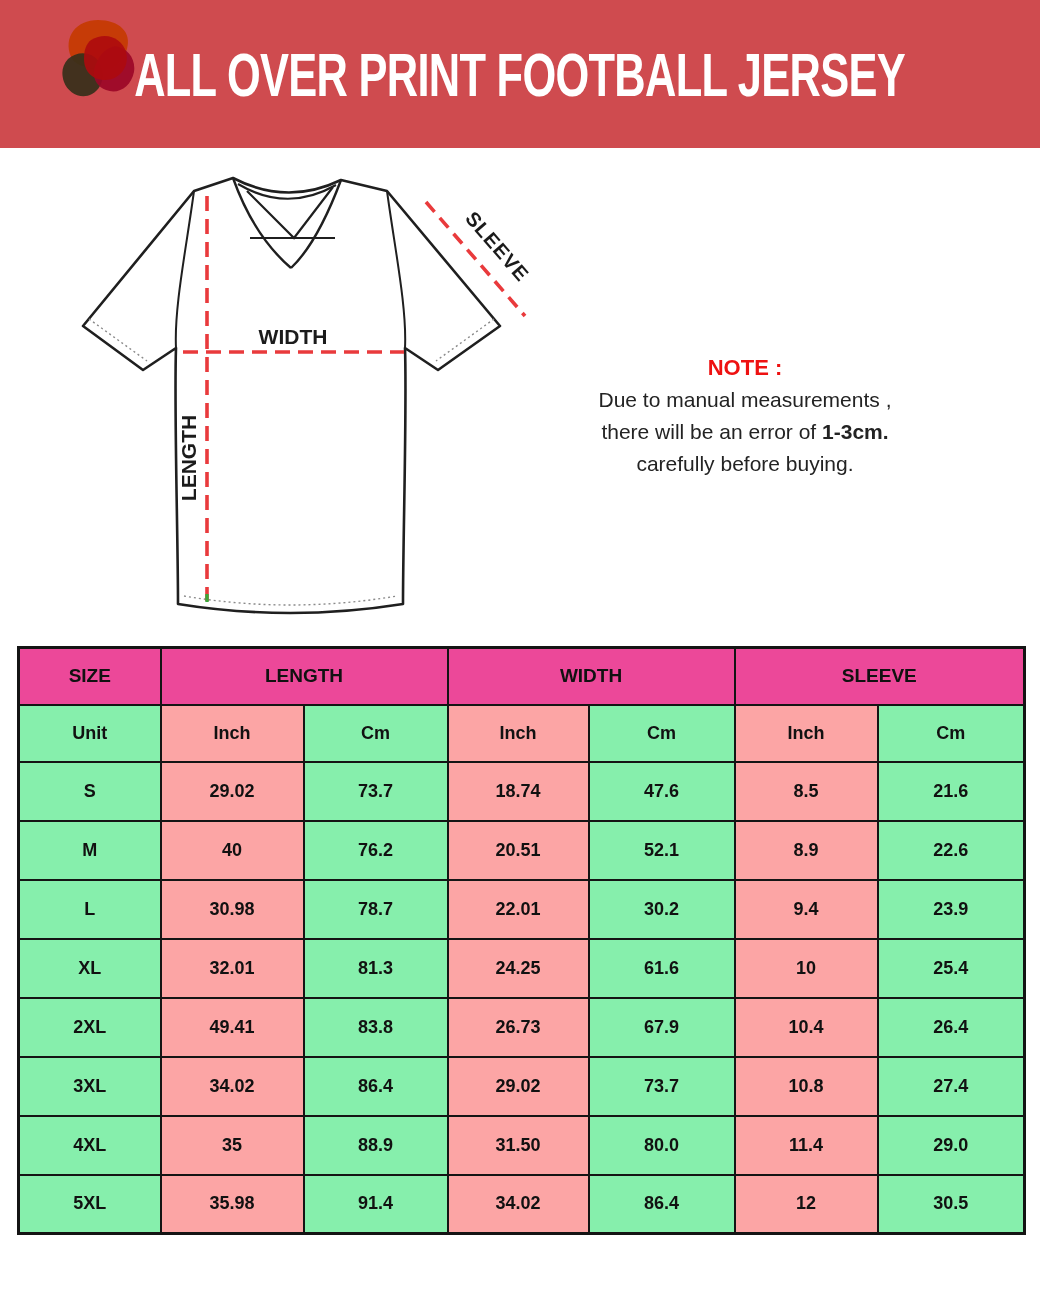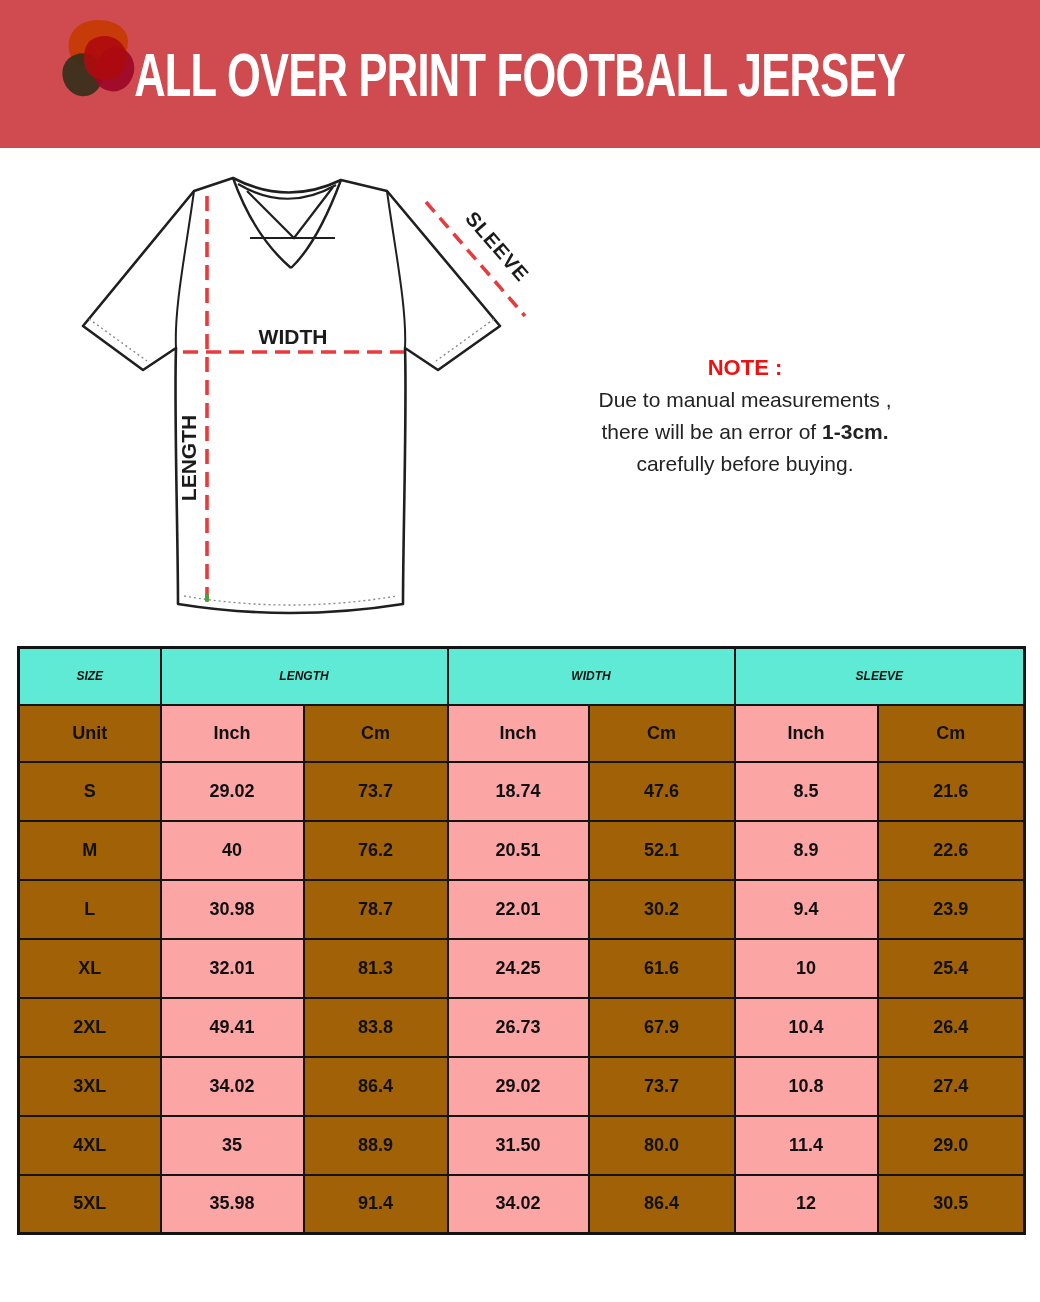--- a/index.html
+++ b/index.html
@@ -30,24 +30,24 @@
   
   .size-table-wrap{position:absolute;left:17px;top:646px;}
   table.size-table{border-collapse:collapse;table-layout:fixed;width:1006px;border:3px solid #141414;}
   table.size-table td,table.size-table th{
     border:2px solid #141414;text-align:center;vertical-align:middle;
     font-weight:bold;color:#111;padding:0;
   }
   tr.group-row{height:57px;}
   tr.unit-row{height:57px;}
   tr.data-row{height:59px;}
-  .group-row th{font-size:12px;background:#5eead4;font-style:italic;}
+  .group-row th{font-size:19px;background:#ec4899;}
   .th-width{font-size:17px;}
   .unit-row td,.data-row td{font-size:18px;}
-  .c-gray{background:#a16207;}
+  .c-gray{background:#86efac;}
   .c-white{background:#fca5a5;}
 </style>
 </head>
 <body>
 
 <div class="banner">
   <svg class="logo" viewBox="0 0 82 96">
     <g style="mix-blend-mode:multiply">
       <path d="M15,44 C7,24 20,7 42,7 C63,7 76,19 71,36 C67,51 52,60 38,56 C26,53 19,52 15,44 Z" fill="#f3c402" opacity="0.92"></path>
       <path d="M12,46 C22,37 37,39 43,49 C50,60 47,75 36,81 C25,87 12,80 8,69 C5,60 6,53 12,46 Z" fill="#429e52" opacity="0.92"></path>

